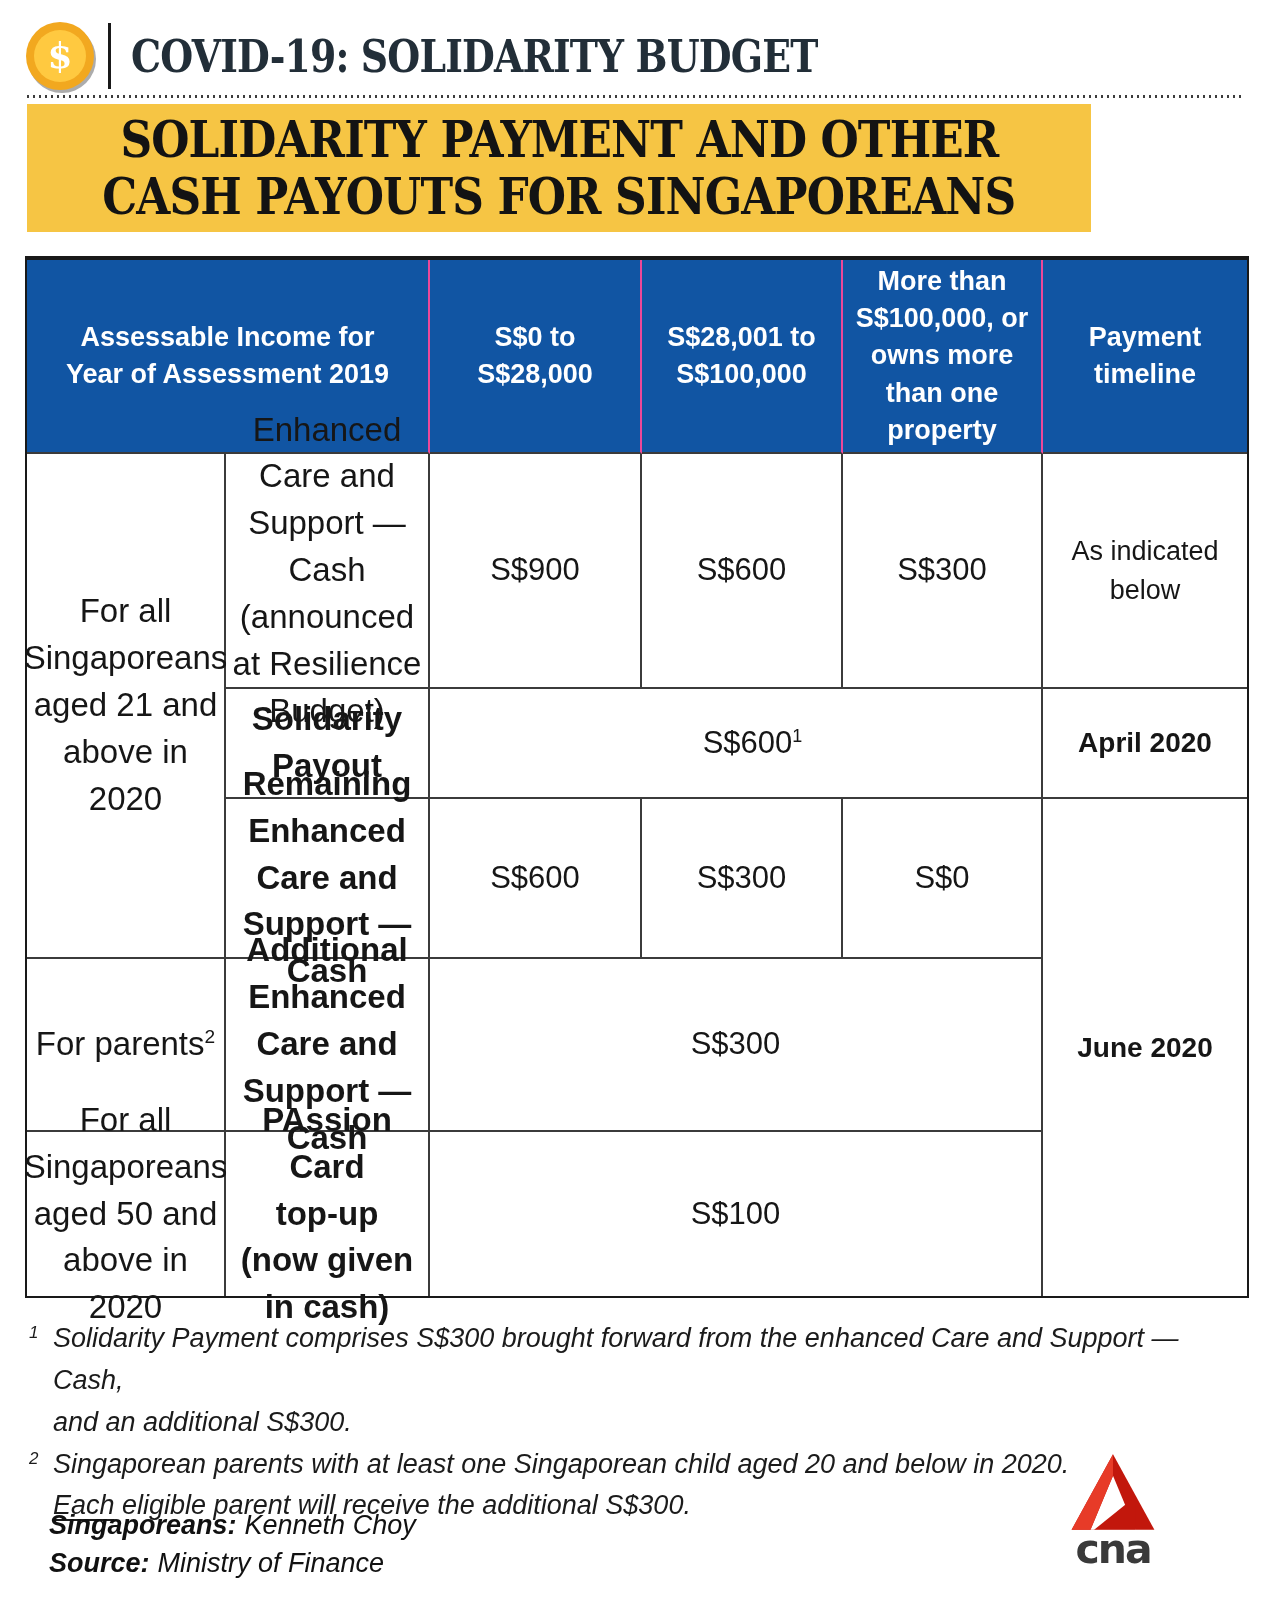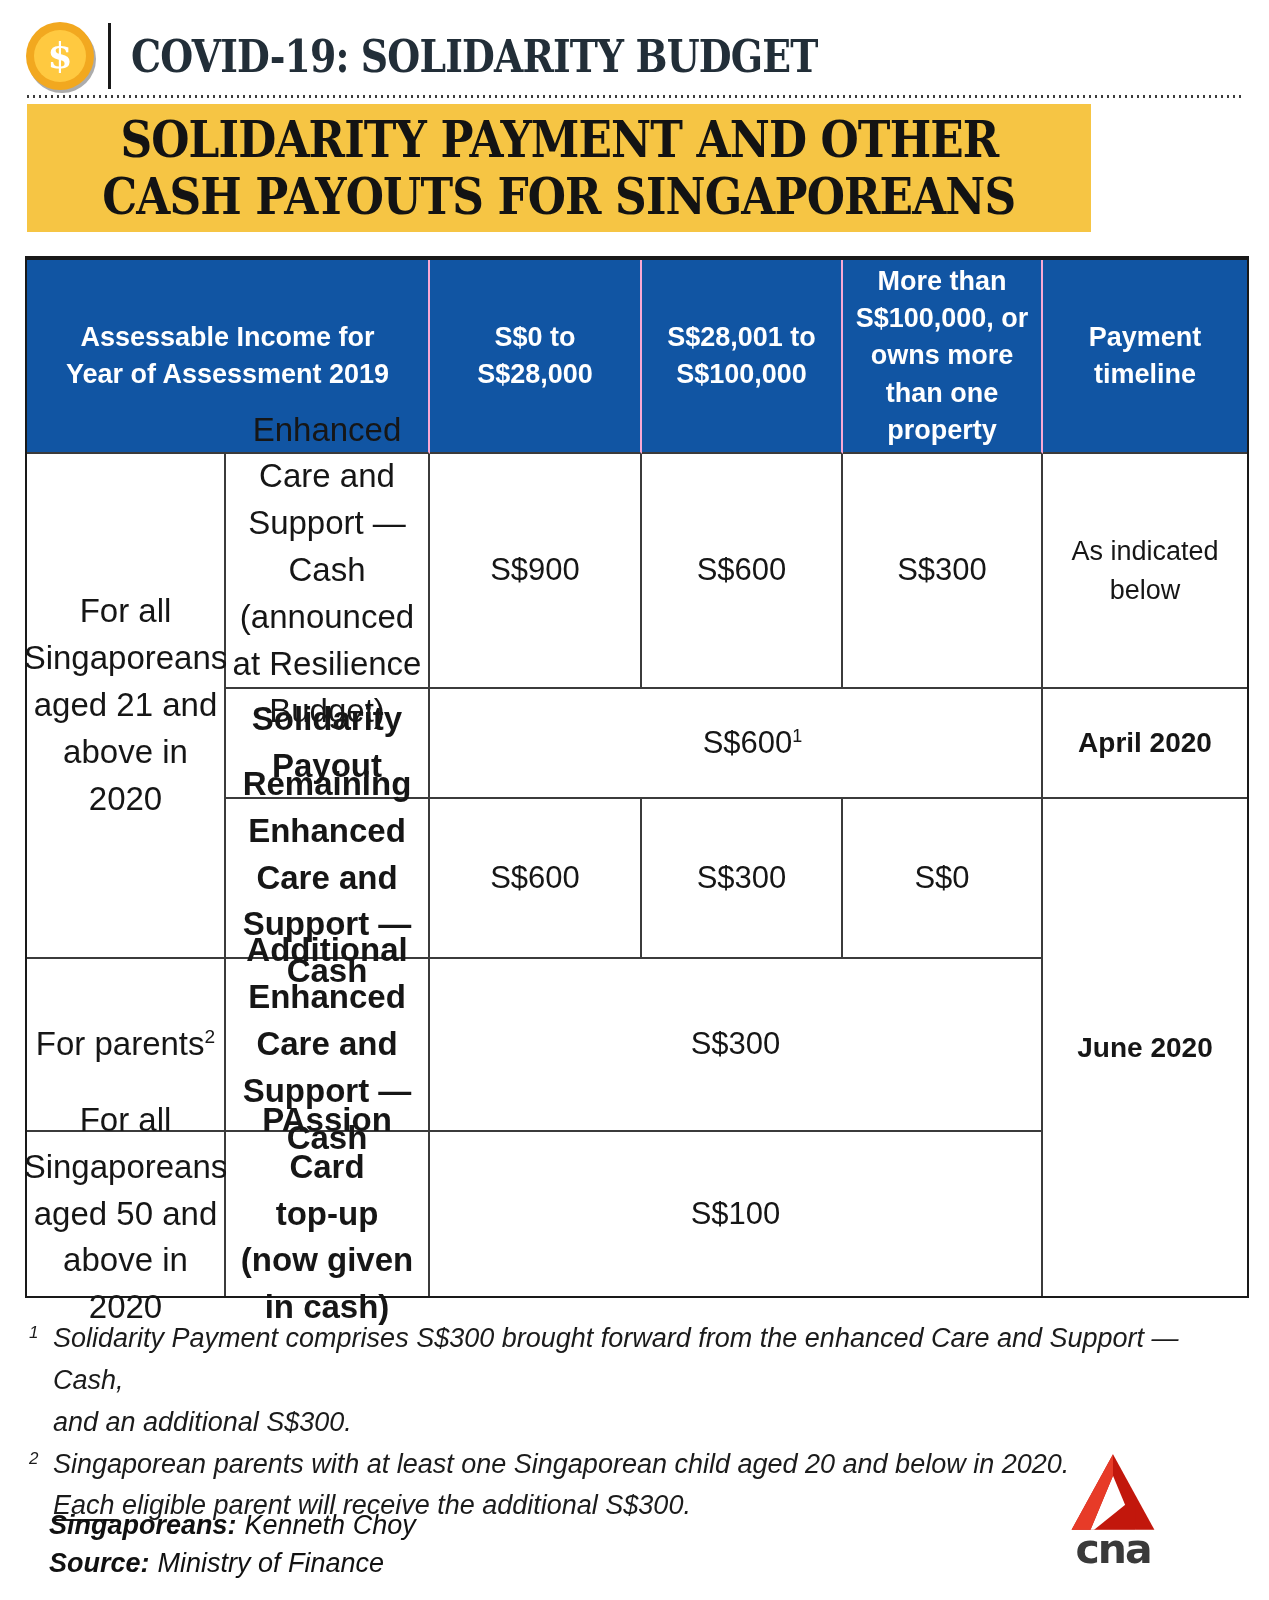--- a/index.html
+++ b/index.html
@@ -101,21 +101,21 @@
     font-size:33px;line-height:1.42;
     color:var(--text-dark,#161616);
   }
   .cell .txt{white-space:pre-line;}
   .cell.last-col{border-right:none;}
   .cell.last-row{border-bottom:none;}
   .cell.bold{font-weight:700;}
   .th{
     background:var(--header-blue,#1155A3);
     color:#ffffff;font-weight:700;
-    border-right:2px solid #f9a8d4;
+    border-right:2px solid #ec4899;
     border-bottom:2px solid var(--grid-line,#3b3b3b);
     font-size:27px;line-height:1.38;
   }
   .th.last-col{border-right:none;}
   .val{font-size:31px;justify-content:center;}
   .timeline{font-size:27px;}
   .timeline.bold{font-size:28px;}
   .sup{font-size:0.58em;vertical-align:super;line-height:0;}
 
   

